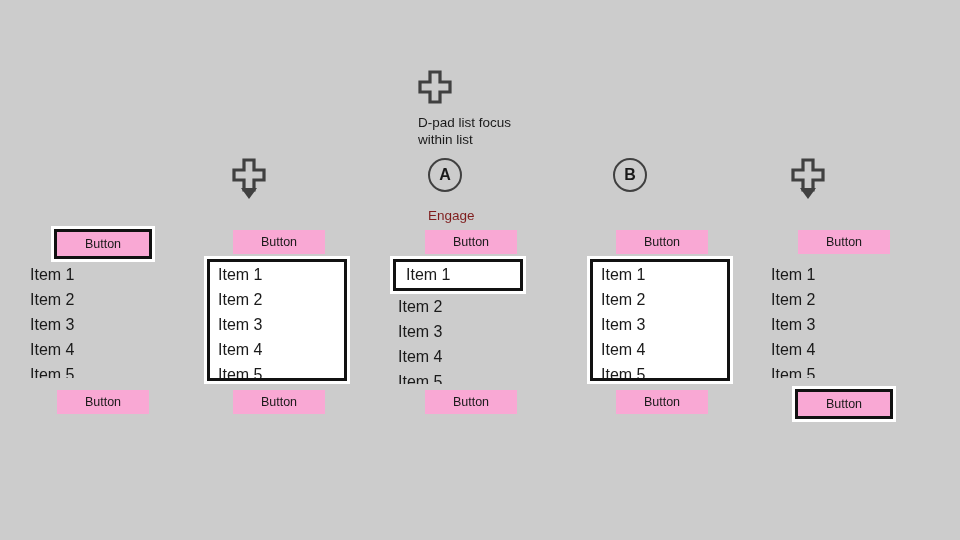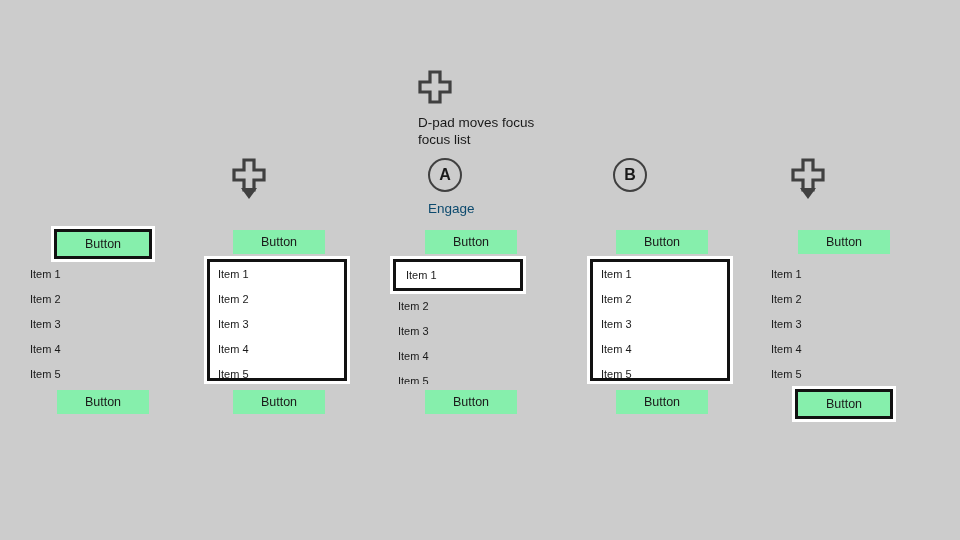--- a/index.html
+++ b/index.html
@@ -40,24 +40,24 @@
     width: 130px;
   }
 
   
   .col-header {
     position: absolute;
     top: 158px;
     width: 130px;
   }
   .col-header .header-caption {
-    margin-top: 8px;
+    margin-top: 15px;
     font-size: 13.5px;
     line-height: 17px;
-    color: #0c4a6e;
+    color: #7f1d1d;
     white-space: nowrap;
   }
 
   
   .dpad-wrap {
     position: relative;
     width: 34px;
     height: 34px;
   }
   .dpad-wrap.with-pointer {
@@ -113,21 +113,21 @@
     box-sizing: border-box;
   }
 
   
   .btn-slot {
     position: absolute;
     left: 0;
     width: 150px;
   }
   .btn {
-    background: #86efac;
+    background: #f9a8d4;
     color: #1a1a1a;
     font-size: 12.5px;
     line-height: 1;
     height: 24px;
     display: flex;
     align-items: center;
     justify-content: center;
     box-sizing: border-box;
     border: 0;
     user-select: none;
@@ -153,21 +153,21 @@
   .listbox {
     width: 146px;
     height: 116px;
     overflow: hidden;
     box-sizing: border-box;
   }
   .listbox-inner {
     padding-left: 0;
   }
   .list-item {
-    font-size: 11px;
+    font-size: 16px;
     line-height: 1;
     height: 25px;
     display: flex;
     align-items: center;
     color: #1a1a1a;
     box-sizing: border-box;
     padding-left: 2px;
     white-space: nowrap;
   }
 
@@ -200,21 +200,21 @@
 <body>
 
 <div class="stage">
 
   <div class="top-legend">
     <div class="dpad-wrap">
       <svg class="dpad-svg" width="34" height="34" viewBox="0 0 34 34" aria-hidden="true">
         <path d="M12 2 H22 V12 H32 V22 H22 V32 H12 V22 H2 V12 H12 Z" fill="none" stroke="#404040" stroke-width="3.2" stroke-linejoin="miter"></path>
       </svg>
     </div>
-    <div class="legend-caption">D-pad moves focus focus list</div>
+    <div class="legend-caption">D-pad list focus within list</div>
   </div>
 
   <div class="col-header" style="left:232px;">
     <div class="dpad-wrap with-pointer">
       <svg class="dpad-svg" width="34" height="34" viewBox="0 0 34 34" aria-hidden="true">
         <path d="M12 2 H22 V12 H32 V22 H22 V32 H12 V22 H2 V12 H12 Z" fill="none" stroke="#404040" stroke-width="3.2" stroke-linejoin="miter"></path>
       </svg>
       <div class="dpad-pointer"></div>
     </div>
   </div>

